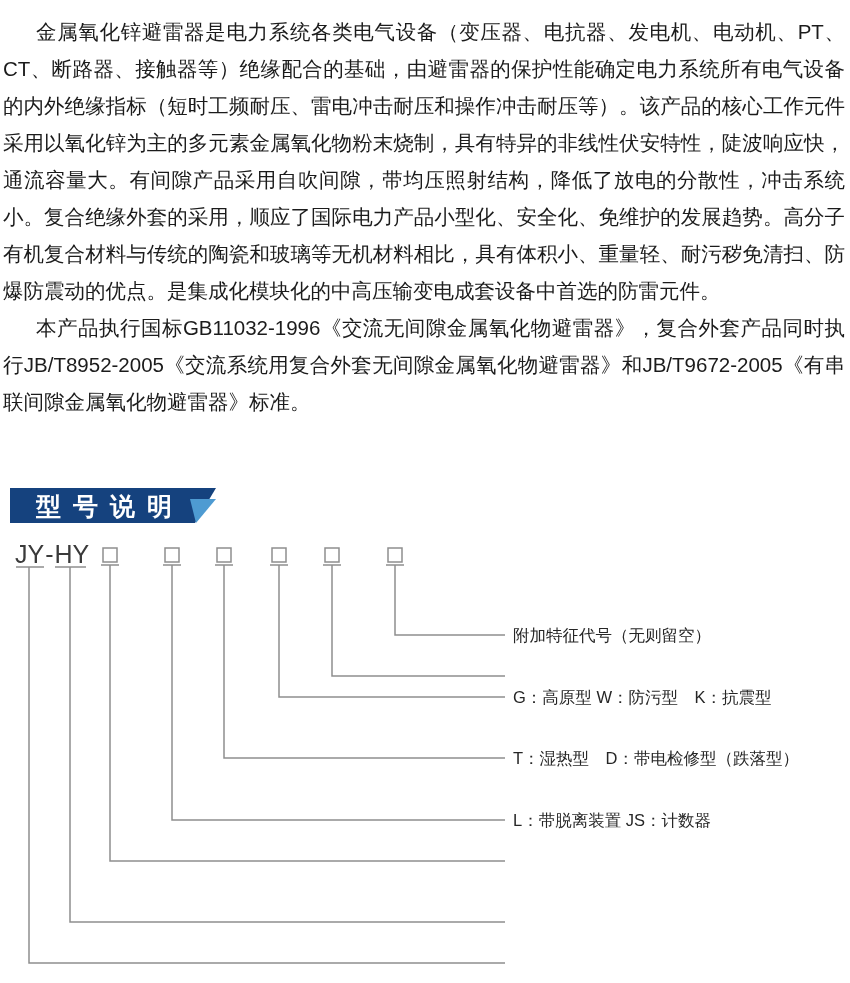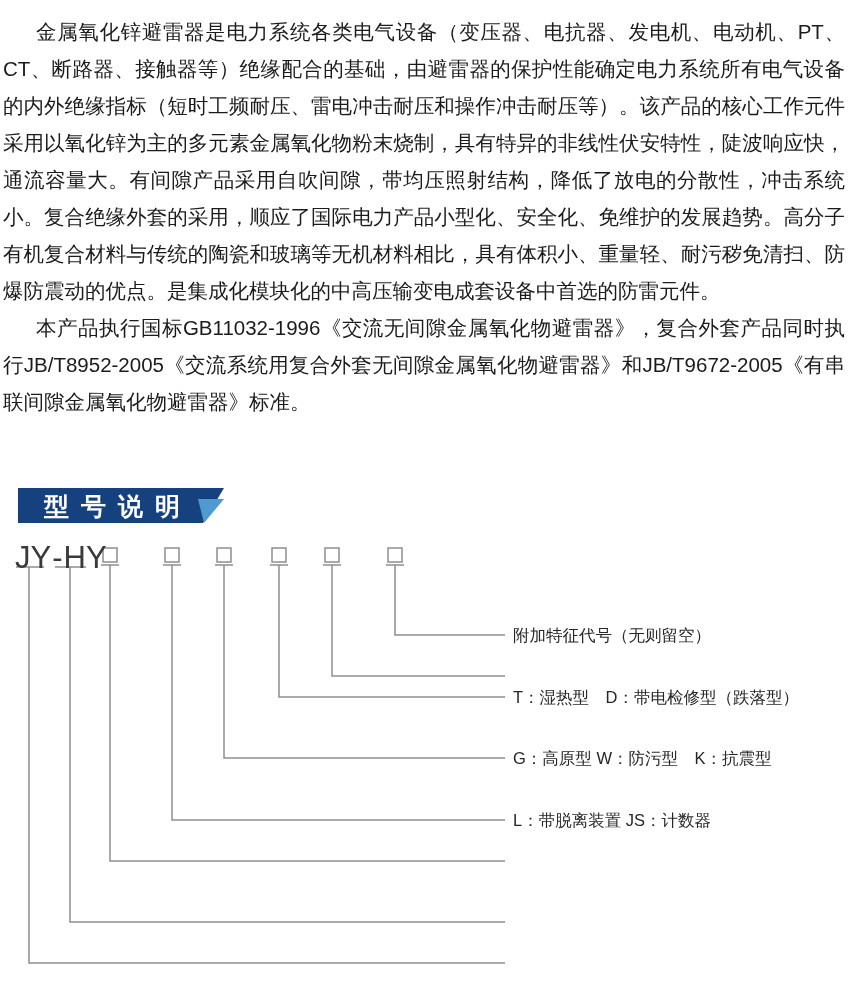--- a/index.html
+++ b/index.html
@@ -21,21 +21,21 @@
     line-height: 37px;
     font-weight: normal;
     color: #1b1b1b;
     text-align: justify;
     text-justify: inter-ideograph;
   }
   .intro p { margin: 0; text-indent: 33px; }
   
   .banner {
     position: absolute;
-    left: 8px;
+    left: 0;
     top: 487px;
     width: 230px;
     height: 40px;
   }
   .banner svg { position: absolute; left: 0; top: 0; }
   .banner-title {
     position: absolute;
     left: 36px;
     top: 1px;
     height: 37px;
@@ -44,21 +44,21 @@
     font-weight: bold;
     letter-spacing: 12px;
     color: #ffffff;
     white-space: pre;
   }
   
   .model-code {
     position: absolute;
     left: 15px;
     top: 540px;
-    font-size: 31px;
+    font-size: 25px;
     font-weight: 400;
     color: #3a3a3a;
     white-space: pre;
   }
   .model-code .dash { margin: 0 1px; }
   
   .diagram {
     position: absolute;
     left: 0;
     top: 0;
@@ -125,22 +125,22 @@
       <path d="M110 565 V861 H505"></path>
       <path d="M70 567 V922 H505"></path>
       <path d="M29 567 V963 H505"></path>
     </g>
   </svg>
 
   <div class="model-code"><span>JY</span><span class="dash">-</span><span>HY</span></div>
 
   <div class="legend">
     <div class="lg">附加特征代号（无则留空）</div>
+    <div class="lg">G：高原型 W：防污型　K：抗震型</div>
     <div class="lg">T：湿热型　D：带电检修型（跌落型）</div>
-    <div class="lg">G：高原型 W：防污型　K：抗震型</div>
     <div class="lg">L：带脱离装置 JS：计数器</div>
     
     
     
     
     
     
     
     
     

